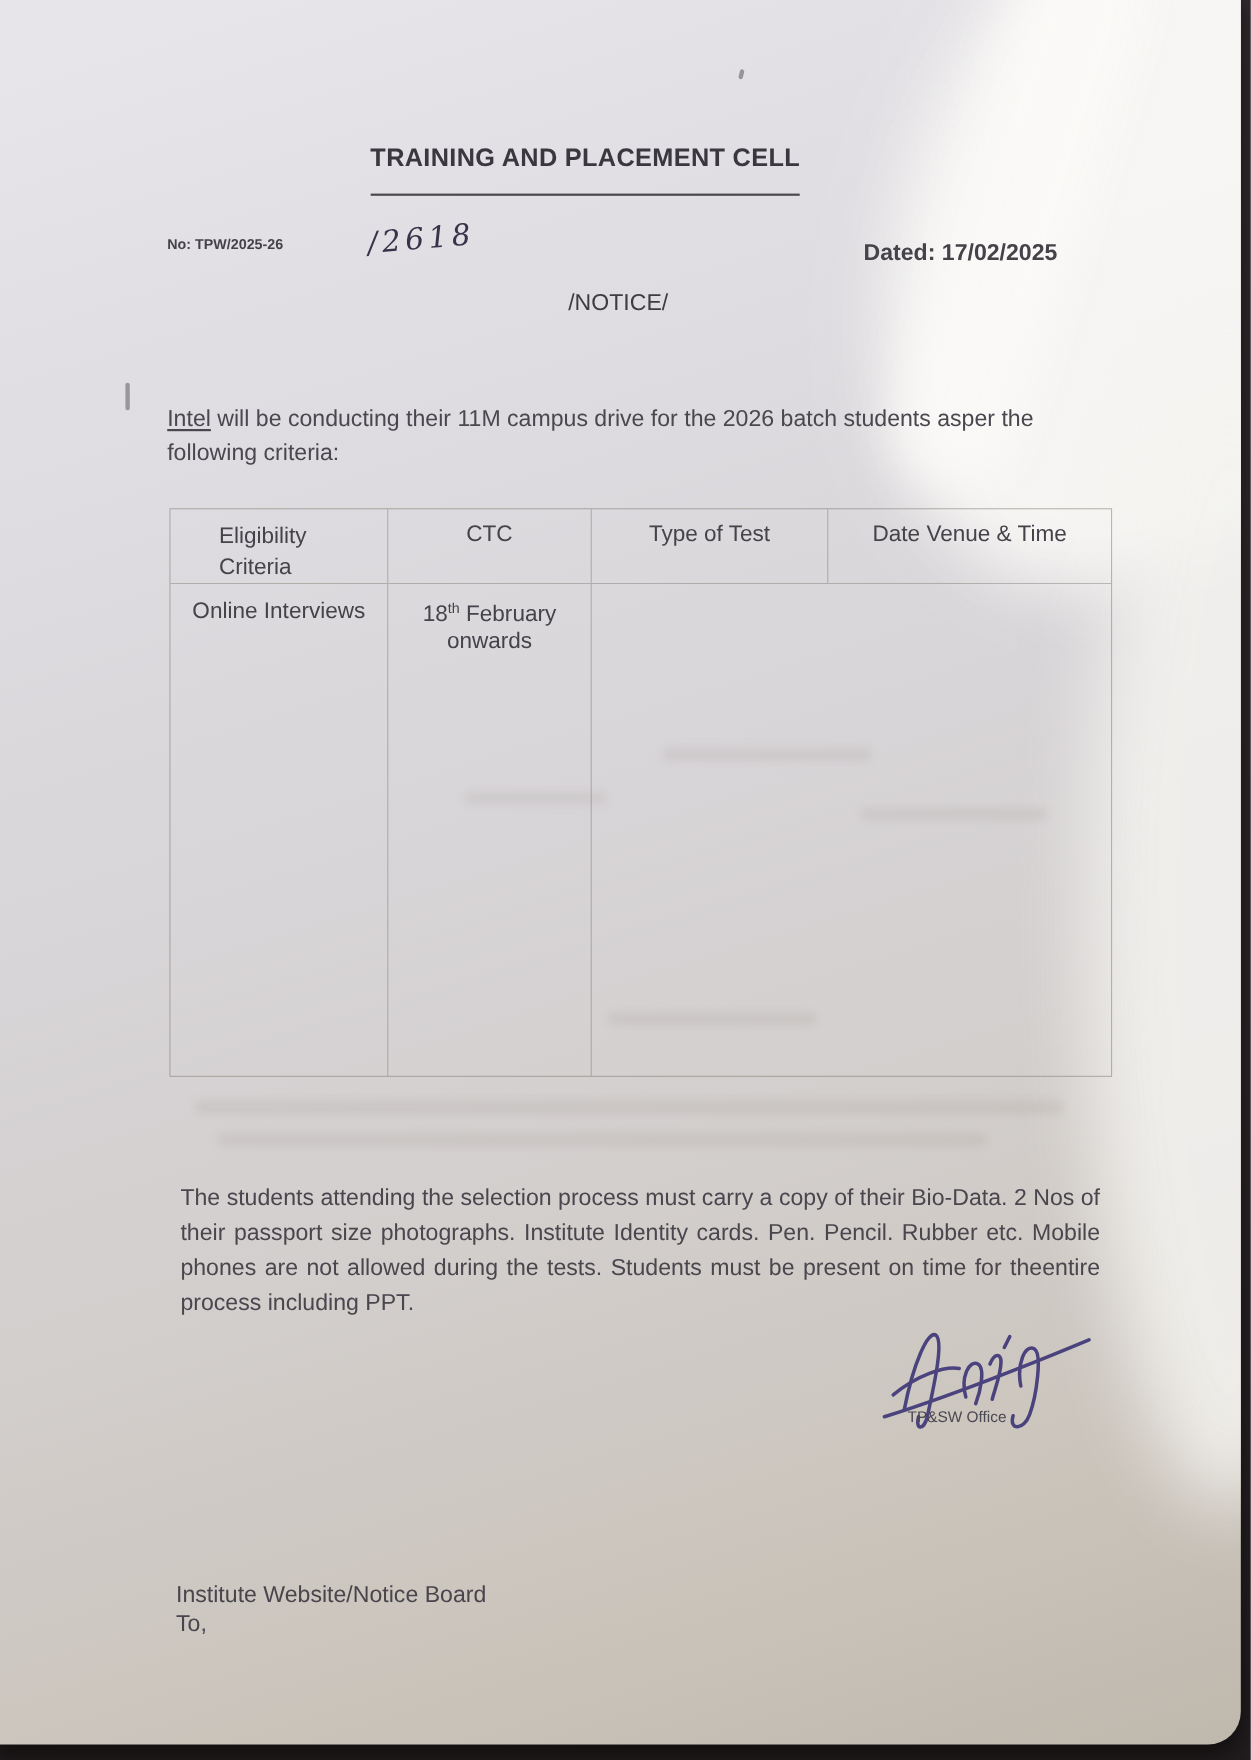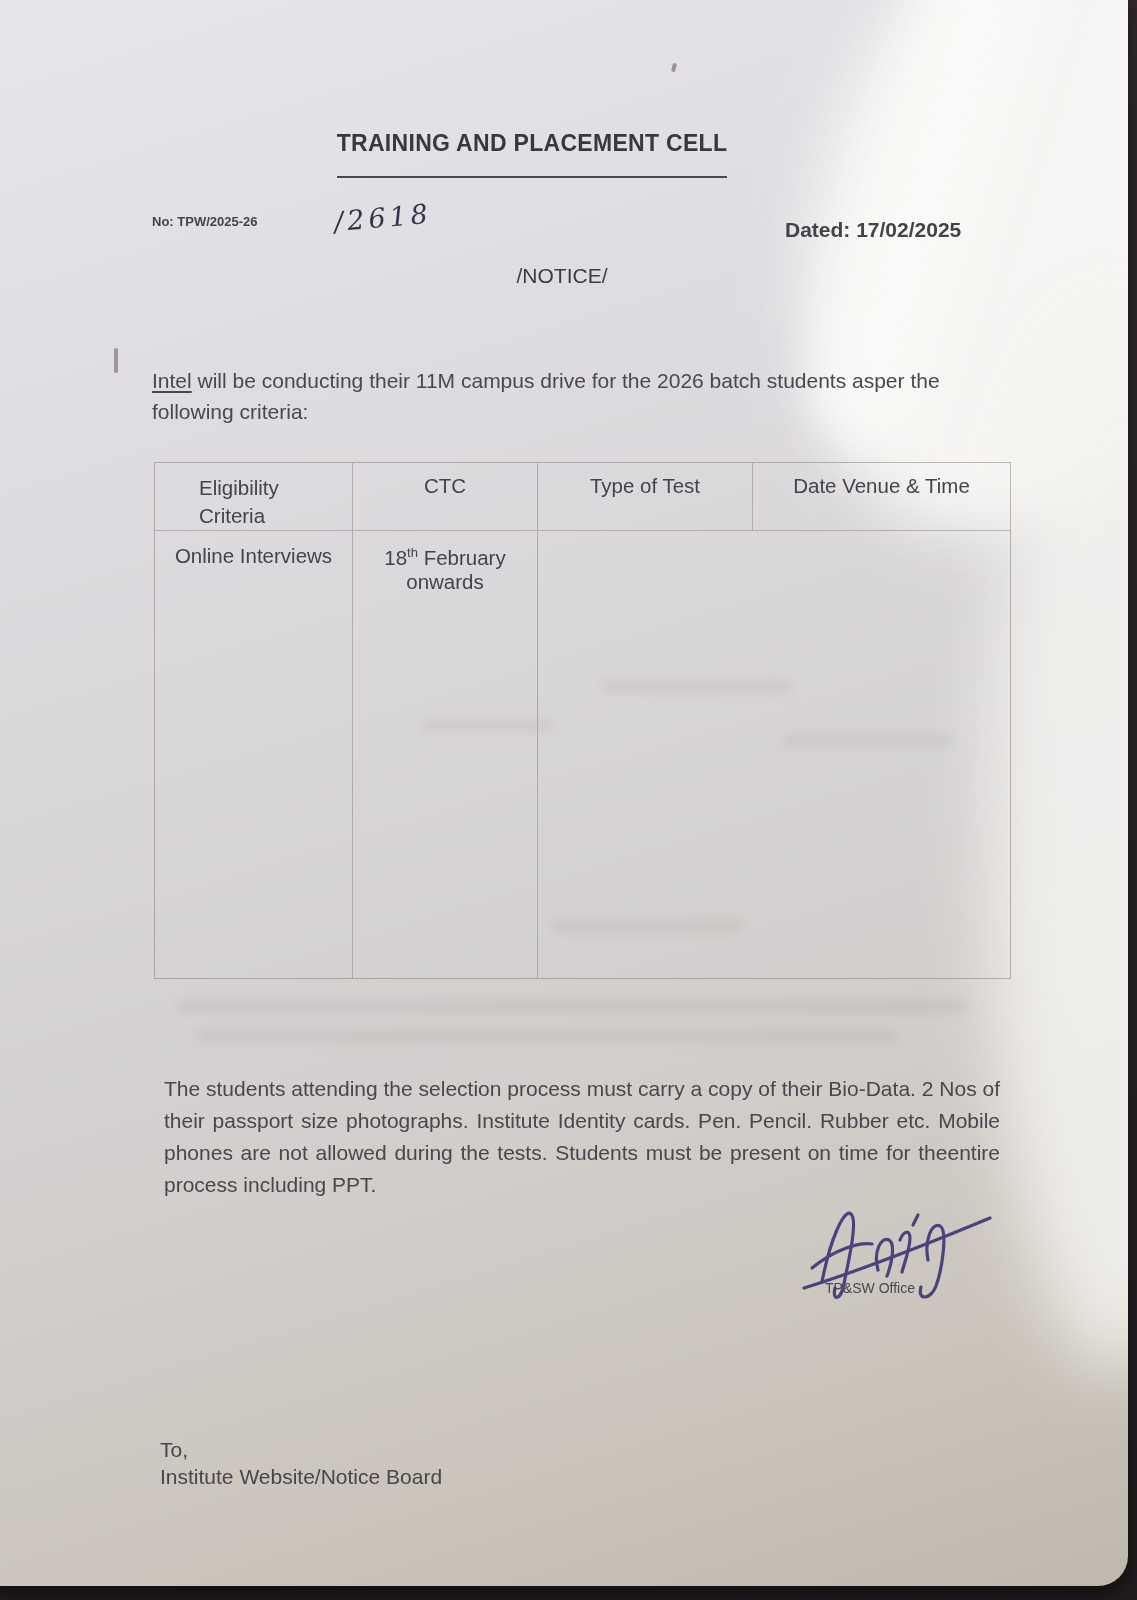--- a/index.html
+++ b/index.html
@@ -125,17 +125,17 @@
         <path d="M118,60 C122,50 128,50 128,58 C128,69 122,84 120,92"></path>
         <path d="M131,45 L136,35"></path>
         <path d="M146,80 C142,60 150,42 158,46 C166,50 160,90 154,106 C149,120 135,121 139,107"></path>
         <path d="M22,108 C80,90 160,58 208,38"></path>
       </g>
     </svg>
     <div class="signature-office">TP&amp;SW Office</div>
   </div>
 
   <div class="txt footer">
+    <div>Institute Website/Notice Board</div>
     <div>To,</div>
-    <div>Institute Website/Notice Board</div>
   </div>
 
 </div>
 
 </body></html>

